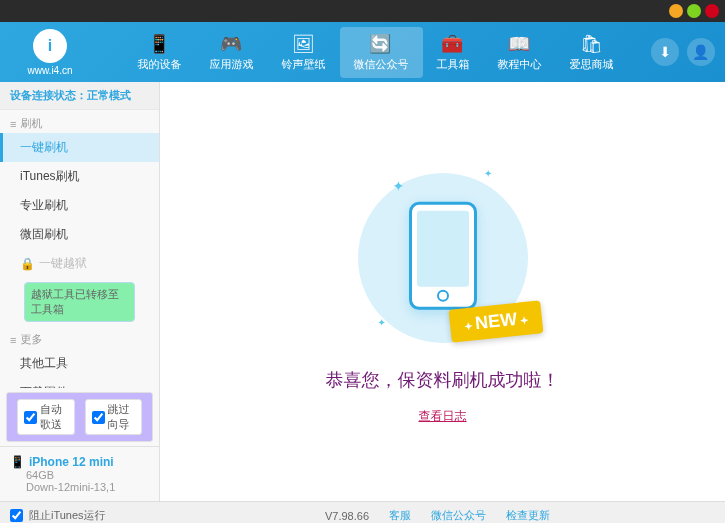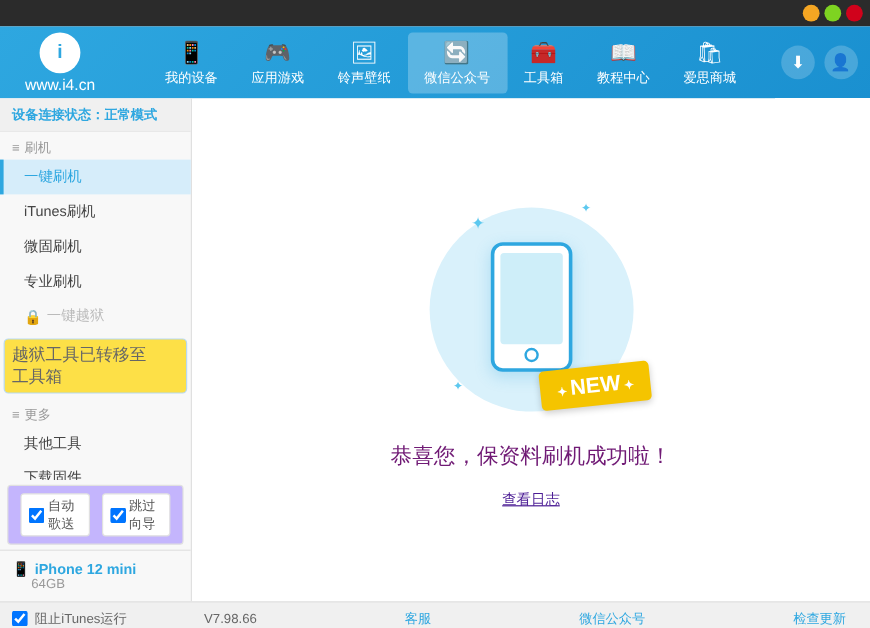--- a/index.html
+++ b/index.html
@@ -57,21 +57,21 @@
       display: flex;
       align-items: center;
       justify-content: center;
       color: #2ea7e0;
       font-weight: bold;
       font-size: 16px;
       margin-bottom: 2px;
     }
     .logo-text {
       color: white;
-      font-size: 13px;
+      font-size: 10px;
     }
     .nav-items {
       display: flex;
       flex: 1;
       justify-content: center;
       gap: 0;
     }
     .nav-item {
       display: flex;
       flex-direction: column;
@@ -158,26 +158,26 @@
       background: #d6edfa;
       color: #2ea7e0;
       border-left: 3px solid #2ea7e0;
       padding-left: 17px;
     }
     .sidebar-item.disabled {
       color: #bbb;
       cursor: default;
     }
     .sidebar-notice {
-      margin: 4px 3px;
-      background: #fde047;
+      margin: 4px 24px;
+      background: #86efac;
       border: 1px solid #b8d9f0;
       border-radius: 4px;
       padding: 4px 6px;
-      font-size: 14px;
+      font-size: 11px;
       color: #666;
     }
 
     
     .content {
       flex: 1;
       background: white;
       display: flex;
       flex-direction: column;
       align-items: center;
@@ -199,21 +199,21 @@
       cursor: pointer;
       font-size: 13px;
       color: #555;
       display: flex;
       align-items: center;
       justify-content: center;
       margin-bottom: 8px;
     }
     .review-link {
       font-size: 12px;
-      color: #4c1d95;
+      color: #be185d;
       cursor: pointer;
       text-decoration: underline;
     }
 
     
     .statusbar {
       height: 28px;
       background: #f0f0f0;
       border-top: 1px solid #ddd;
       display: flex;
@@ -224,21 +224,21 @@
     }
     .statusbar-left {
       display: flex;
       align-items: center;
       gap: 6px;
       flex: 0 0 160px;
     }
     .statusbar-center {
       flex: 1;
       display: flex;
-      justify-content: space-between;
+      justify-content: center;
       align-items: center;
       gap: 20px;
       padding-right: 10px;
     }
     .statusbar-link {
       color: #2ea7e0;
       cursor: pointer;
       text-decoration: none;
     }
 
@@ -358,24 +358,24 @@
           <span>≡</span>
           <span>刷机</span>
         </div>
         <div class="sidebar-item active">
           <span>一键刷机</span>
         </div>
         <div class="sidebar-item">
           <span>iTunes刷机</span>
         </div>
         <div class="sidebar-item">
+          <span>专业刷机</span>
+        </div>
+        <div class="sidebar-item">
           <span>微固刷机</span>
-        </div>
-        <div class="sidebar-item">
-          <span>专业刷机</span>
         </div>
         <div class="sidebar-item disabled">
           <span style="color:#bbb">🔒</span>
           <span>一键越狱</span>
         </div>
         <div class="sidebar-notice">
           <span>越狱工具已转移至<br>工具箱</span>
         </div>
         <div class="sidebar-section">
           <span>≡</span>
@@ -400,20 +400,21 @@
           <span>跳过向导</span>
         </label>
       </div>
 
       <div class="sidebar-bottom">
         <div class="device-name">
           <span>📱</span>
           <span>iPhone 12 mini</span>
         </div>
         <div class="device-detail">64GB</div>
+        <div class="device-detail">Down-12mini-13,1</div>
       </div>
     </div>
   </div>
 
   <div class="content">
 
     <div style="position:relative; width:220px; height:200px; margin-bottom:10px;">
 
       <div style="position:absolute; top:50%; left:50%; transform:translate(-50%,-50%); width:170px; height:170px; background:#d9f1fb; border-radius:50%;"></div>
 

